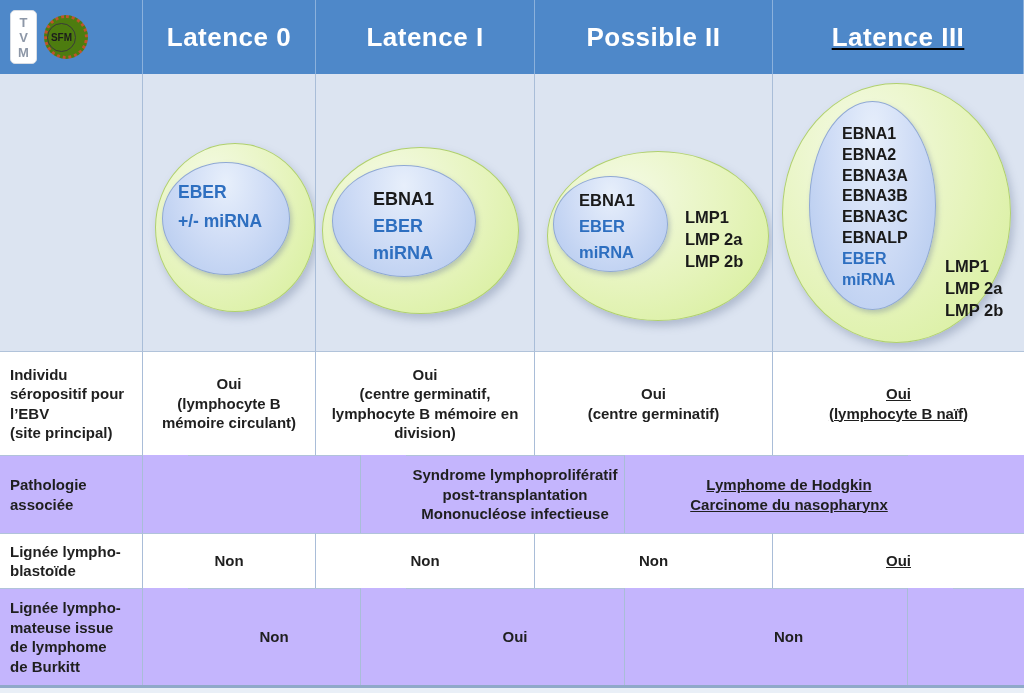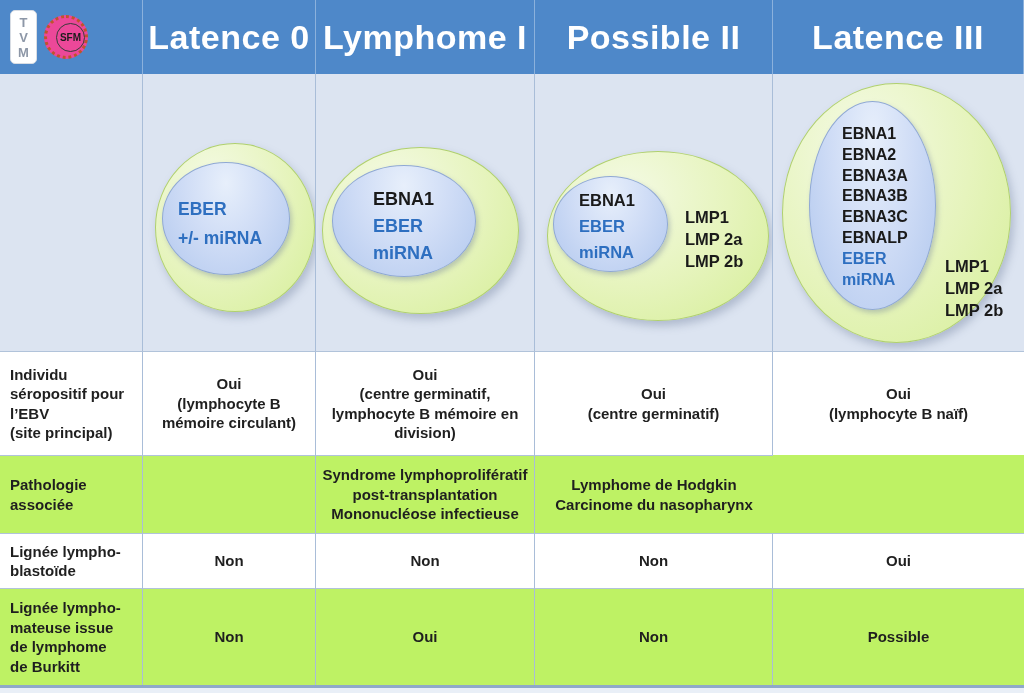--- a/index.html
+++ b/index.html
@@ -7,37 +7,37 @@
   body {
     font-family:"Liberation Sans", sans-serif;
     font-weight:bold;
     background:#ffffff;
     overflow:hidden;
   }
   .slide { width:1024px; height:693px; position:relative; }
 
   .row { display:grid; grid-template-columns:143px 173px 219px 238px 251px; width:1024px; }
   .cell { border-right:1px solid #a9bdd8; position:relative; }
-  .cell:last-child { border-right:none; }
+  .cell:last-child { border-right:none;text-decoration:underline; }
 
   
   .header-row { height:74px; background:#4e88c9; }
   .header-row .cell { border-right:1px solid rgba(255,255,255,0.35); display:flex; align-items:center; justify-content:center; }
-  .header-title { color:#ffffff; font-size:34px; letter-spacing:0.5px; }
+  .header-title { color:#ffffff; font-size:26px; letter-spacing:0.5px; }
   .logo-cell { justify-content:flex-start !important; padding-left:10px; gap:7px; }
   .tvm-logo {
     width:27px; height:54px; background:#ffffff; border-radius:5px;
     display:flex; align-items:center; justify-content:center;
     color:#8d97a7; font-size:13px; line-height:15px; text-align:center;
     white-space:pre-line; border:1px solid #d8dde4;
   }
   .sfm-logo {
-    width:44px; height:44px; border-radius:50%; background:#ec4899;
+    width:44px; height:44px; border-radius:50%; background:#4d7c0f;
     border:3px dotted #c0542a;
-    display:flex; align-items:center; justify-content:flex-end;
+    display:flex; align-items:center; justify-content:flex-start;
   }
   .sfm-inner {
     width:29px; height:29px; border-radius:50%; border:1px solid #3a3a3a;
     display:flex; align-items:center; justify-content:center;
     color:#1c1c1c; font-size:10px;
   }
 
   
   .diagram-row { height:277px; background:#dce4f1; }
   .diagram-row .cell { overflow:hidden; }
@@ -51,21 +51,21 @@
     background:radial-gradient(ellipse at 50% 18%, #e7effb 0%, #d0ddf6 45%, #b2c8ee 100%);
     border:1px solid #8fa8d4;
     box-shadow:2px 3px 5px rgba(100,115,150,0.35);
   }
   .venn-text { position:absolute; white-space:pre-line; color:#1a1a1a; }
   .venn-blue-text { color:#2e6fc0; }
 
   
   .d0-outer { left:12px; top:69px; width:160px; height:169px; }
   .d0-inner { left:19px; top:88px; width:128px; height:113px; }
-  .d0-text  { left:35px; top:121px; font-size:17.5px; line-height:29px; }
+  .d0-text  { left:35px; top:104px; font-size:17.5px; line-height:29px; }
 
   
   .d1-outer { left:6px;  top:73px; width:197px; height:167px; }
   .d1-inner { left:16px; top:91px; width:144px; height:112px; }
   .d1-text  { left:57px; top:112px; font-size:18px; line-height:27px; }
 
   
   .d2-outer { left:12px; top:77px; width:222px; height:170px; }
   .d2-inner { left:18px; top:102px; width:115px; height:96px; }
   .d2-text  { left:44px; top:113px; font-size:16.5px; line-height:26px; }
@@ -73,21 +73,21 @@
 
   
   .d3-outer { left:9px;  top:9px;  width:229px; height:260px; }
   .d3-inner { left:36px; top:27px; width:127px; height:209px; }
   .d3-text  { left:69px; top:50px; font-size:16px; line-height:20.8px; }
   .d3-lmp   { left:172px; top:181px; font-size:16.5px; line-height:22px; }
 
   
   .t-row .cell { border-top:1px solid #b1c3da; }
   .t-row { background:#ffffff; }
-  .t-row.alt { background:#bef264; }
+  .t-row.alt { background:#c4b5fd;gap:45px; }
   .r1 { height:104px; }
   .r2 { height:78px; }
   .r3 { height:55px; }
   .r4 { height:97px; }
   .row-label {
     display:flex; align-items:center; justify-content:flex-start;
     padding:4px 6px 4px 10px;
     font-size:15px; line-height:19.5px; color:#1f1f1f; white-space:pre-line;
   }
   .data-cell {
@@ -111,21 +111,21 @@
 V
 M</div>
       <div class="sfm-logo">
         <div class="sfm-inner">SFM</div>
       </div>
     </div>
     <div class="cell">
       <span class="header-title">Latence 0</span>
     </div>
     <div class="cell">
-      <span class="header-title">Lymphome I</span>
+      <span class="header-title">Latence I</span>
     </div>
     <div class="cell">
       <span class="header-title">Possible II</span>
     </div>
     <div class="cell">
       <span class="header-title">Latence III</span>
     </div>
   </div>
 
   <div class="row diagram-row">

